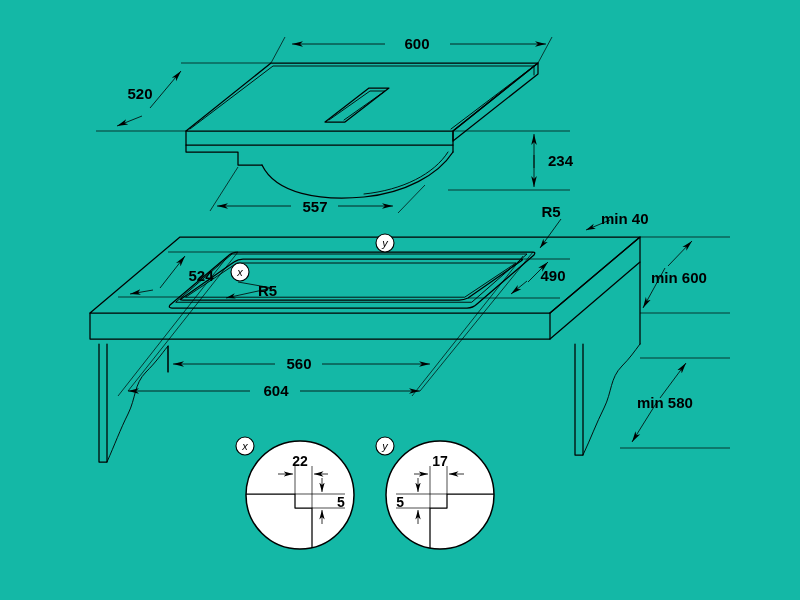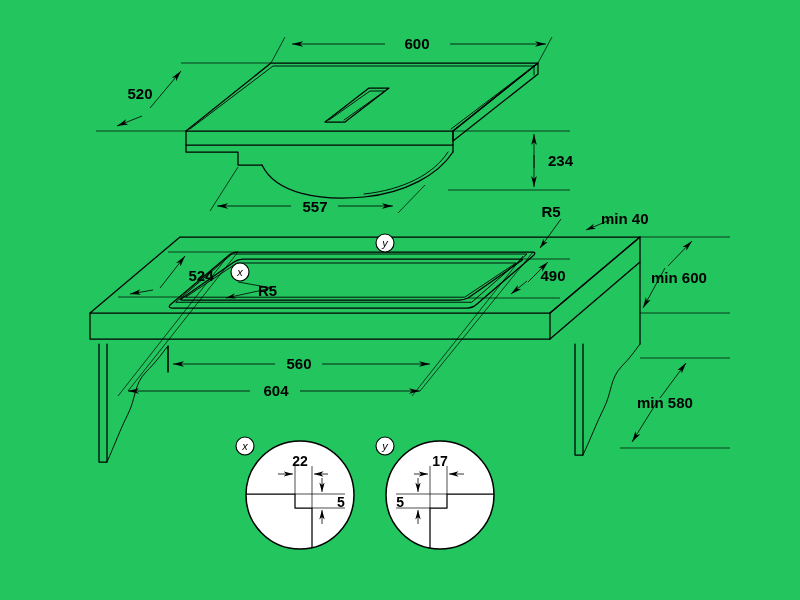--- a/index.html
+++ b/index.html
@@ -10,21 +10,21 @@
   body {
     width: 800px;
     height: 600px;
     font-family: "Liberation Sans", sans-serif;
     overflow: hidden;
   }
   #drawing-root {
     position: relative;
     width: 800px;
     height: 600px;
-    background: #22c55e;
+    background: #14b8a6;
   }
   svg#technical-drawing {
     display: block;
     width: 800px;
     height: 600px;
   }
   .obj-line {
     fill: none;
     stroke: #000000;
     stroke-width: 1.25;

